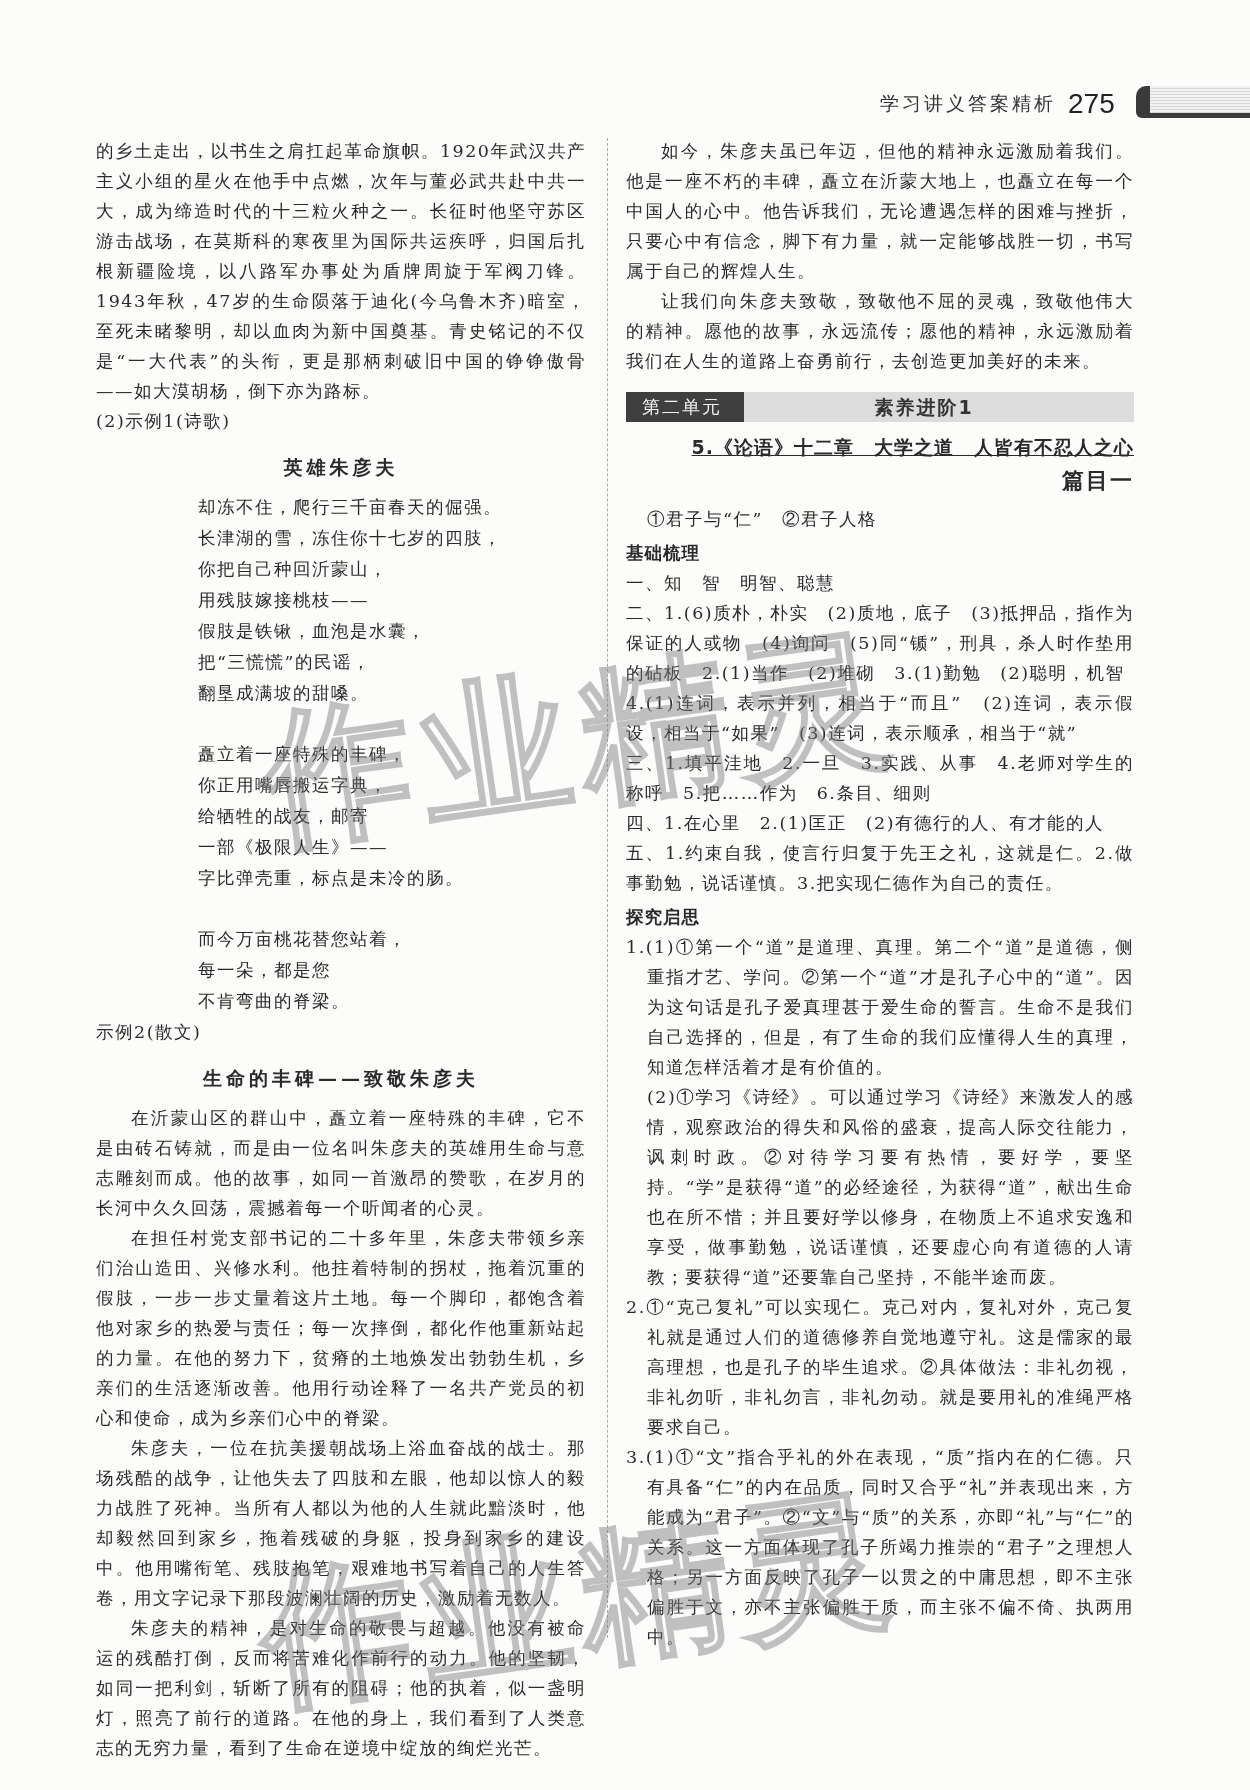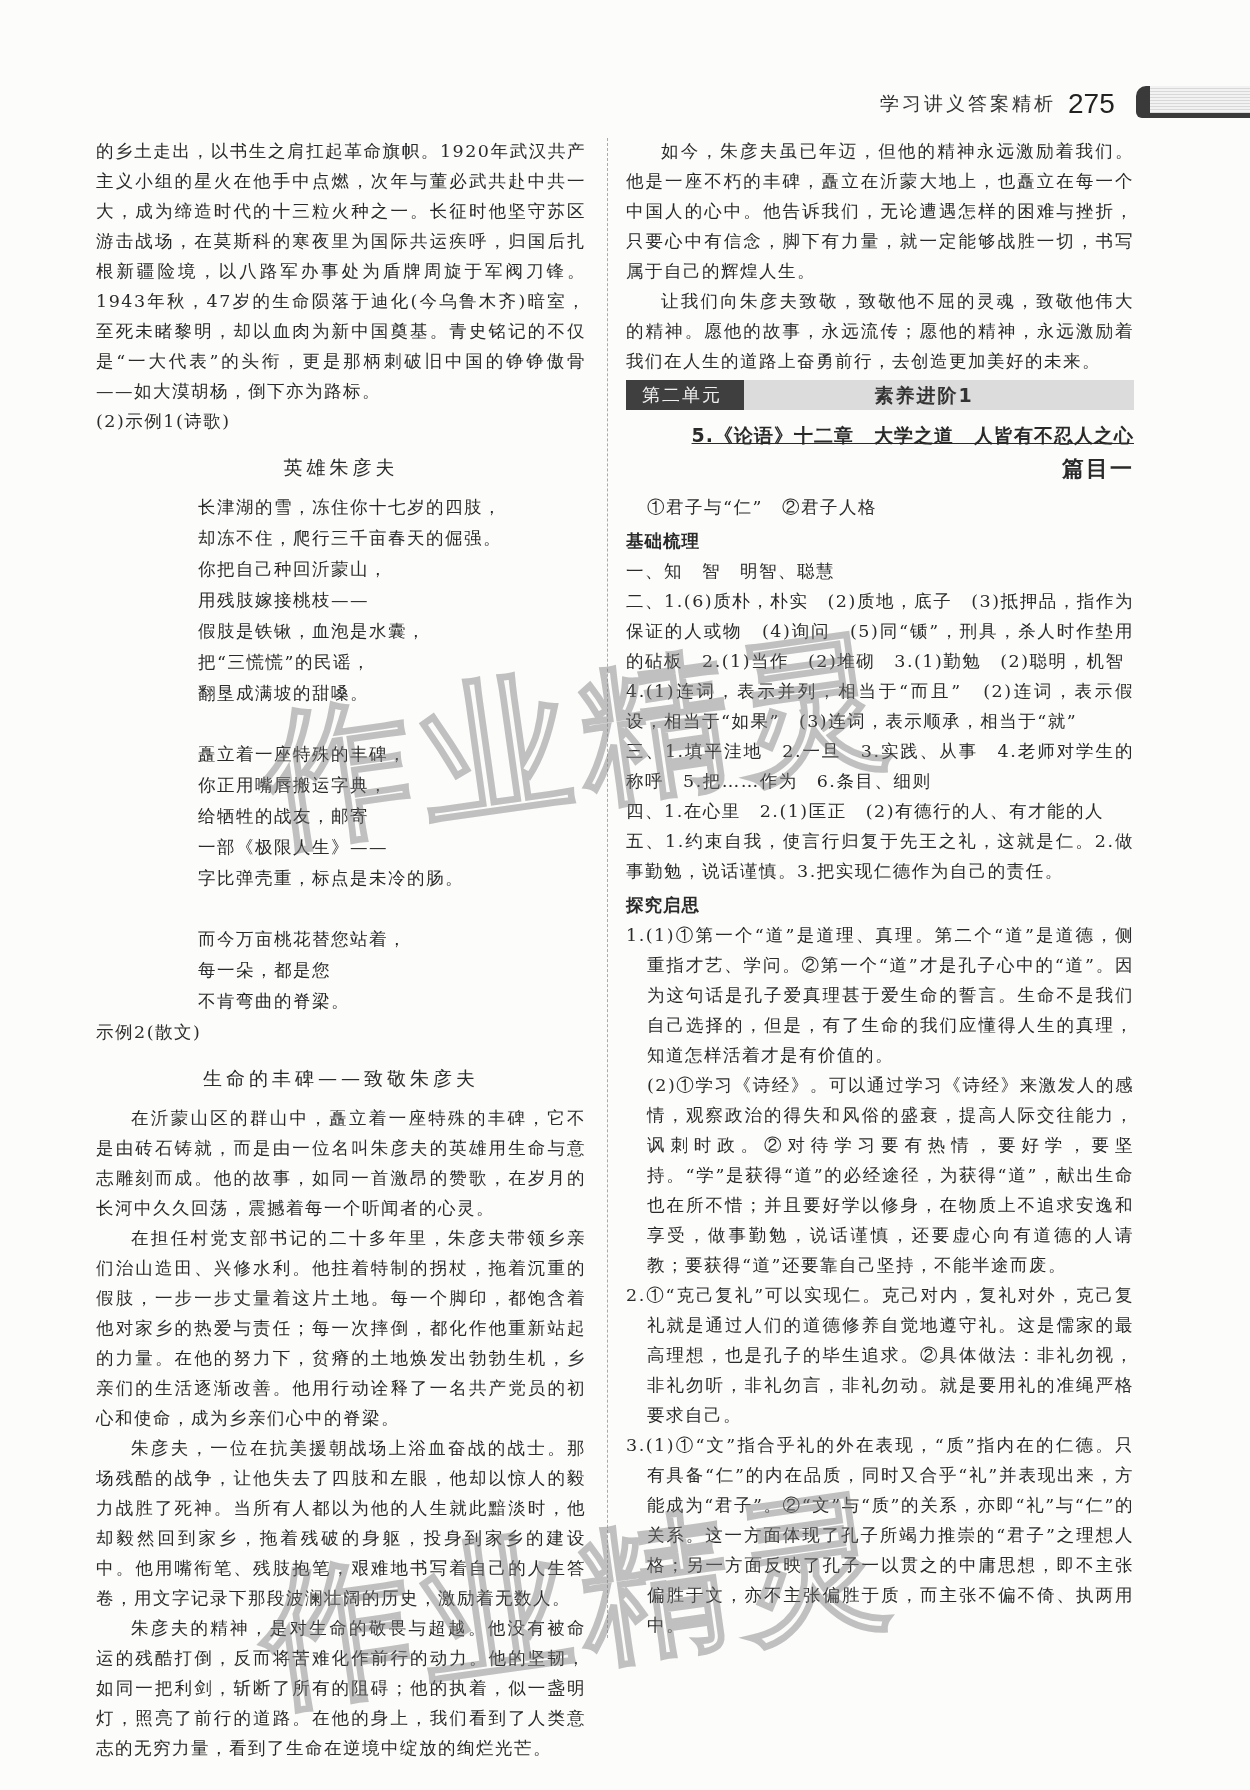--- a/index.html
+++ b/index.html
@@ -18,28 +18,28 @@
     border-left: 14px solid #3a3a3a; border-bottom: 5px solid #3a3a3a; border-radius: 10px 0 0 6px;
     box-sizing: border-box;
   }
   .col { position: absolute; top: 136px; font-size: 17.5px; line-height: 30px; letter-spacing: 1.5px; }
   .col-left { left: 96px; width: 490px; }
   .col-right { left: 626px; width: 508px; }
   .divider { position: absolute; left: 607px; top: 138px; height: 1500px; border-left: 1px dashed #aaa; }
   p { margin: 0; text-align: justify; }
   .indent { text-indent: 2em; }
   .poem-title, .essay-title {
-    text-align: center; font-weight: normal; font-size: 19px; letter-spacing: 4px; margin: 16px 0 10px 0;
+    text-align: center; font-weight: bold; font-size: 19px; letter-spacing: 4px; margin: 16px 0 10px 0;
   }
   .poem { margin-left: 102px; }
   .poem p { line-height: 31px; }
   .stanza-gap { height: 30px; }
   .label { font-family: "DejaVu Serif", serif; }
   .unit-bar {
-    display: flex; height: 30px; margin: 4px 0 10px 0; background: #dcdcdc;
+    display: flex; height: 30px; margin: 16px 0 10px 0; background: #dcdcdc;
     font-family: "DejaVu Sans", sans-serif; align-items: flex-start;
   }
   .unit-tag { background: #3f3f3f; color: #f0f0f0; padding: 0 22px 0 16px; height: 30px; line-height: 30px; font-size: 18px; letter-spacing: 2px; }
   .unit-name { flex: 1; text-align: center; font-size: 19px; font-weight: bold; letter-spacing: 2px; color: #333; padding-right: 30px; }
   .lesson-title { text-align: right; font-family: "DejaVu Sans", sans-serif; font-weight: bold; font-size: 19px; margin: 3px 0 4px 0; letter-spacing: 1px; text-decoration: underline; }
   .lesson-sub { text-align: right; font-family: "DejaVu Sans", sans-serif; font-weight: bold; font-size: 22px; margin: 4px 0 8px 0; letter-spacing: 2px; }
   .section-heading { font-family: "DejaVu Sans", sans-serif; font-weight: bold; font-size: 17.5px; margin-top: 4px; letter-spacing: 1px; }
   .hang { padding-left: 1.2em; text-indent: -1.2em; }
   .sub-indent { padding-left: 1.2em; }
   .watermark {
@@ -58,22 +58,22 @@
   <span class="page-number">275</span>
 </div>
 <div class="header-tab"></div>
 
 <div class="col col-left">
   <p>的乡土走出，以书生之肩扛起革命旗帜。1920年武汉共产主义小组的星火在他手中点燃，次年与董必武共赴中共一大，成为缔造时代的十三粒火种之一。长征时他坚守苏区游击战场，在莫斯科的寒夜里为国际共运疾呼，归国后扎根新疆险境，以八路军办事处为盾牌周旋于军阀刀锋。1943年秋，47岁的生命陨落于迪化(今乌鲁木齐)暗室，至死未睹黎明，却以血肉为新中国奠基。青史铭记的不仅是“一大代表”的头衔，更是那柄刺破旧中国的铮铮傲骨——如大漠胡杨，倒下亦为路标。</p>
   <p class="label">(2)示例1(诗歌)</p>
 
   <div class="poem-title">英雄朱彦夫</div>
   <div class="poem">
+    <p>却冻不住，爬行三千亩春天的倔强。</p>
     <p>长津湖的雪，冻住你十七岁的四肢，</p>
-    <p>却冻不住，爬行三千亩春天的倔强。</p>
     <p>你把自己种回沂蒙山，</p>
     <p>用残肢嫁接桃枝——</p>
     <p>假肢是铁锹，血泡是水囊，</p>
     <p>把“三慌慌”的民谣，</p>
     <p>翻垦成满坡的甜嗓。</p>
     <div class="stanza-gap"></div>
     <p>矗立着一座特殊的丰碑，</p>
     <p>你正用嘴唇搬运字典，</p>
     <p>给牺牲的战友，邮寄</p>
     <p>一部《极限人生》——</p>

